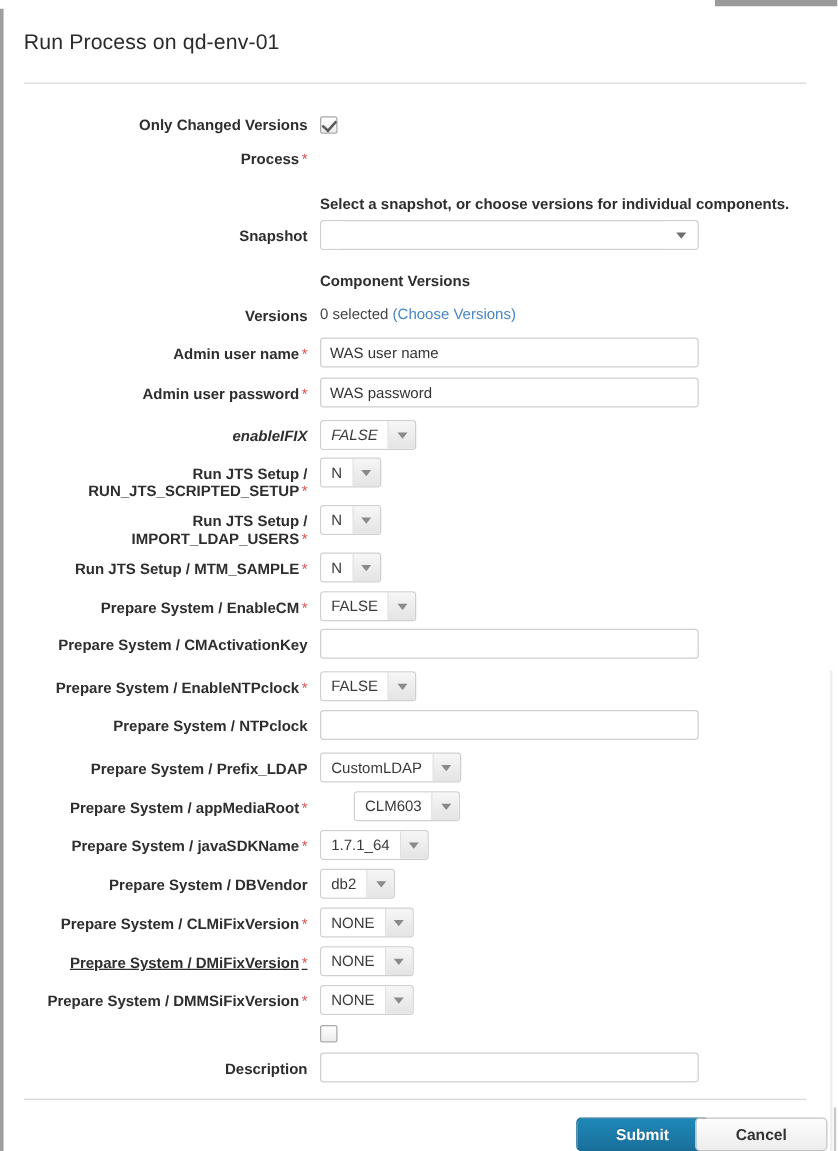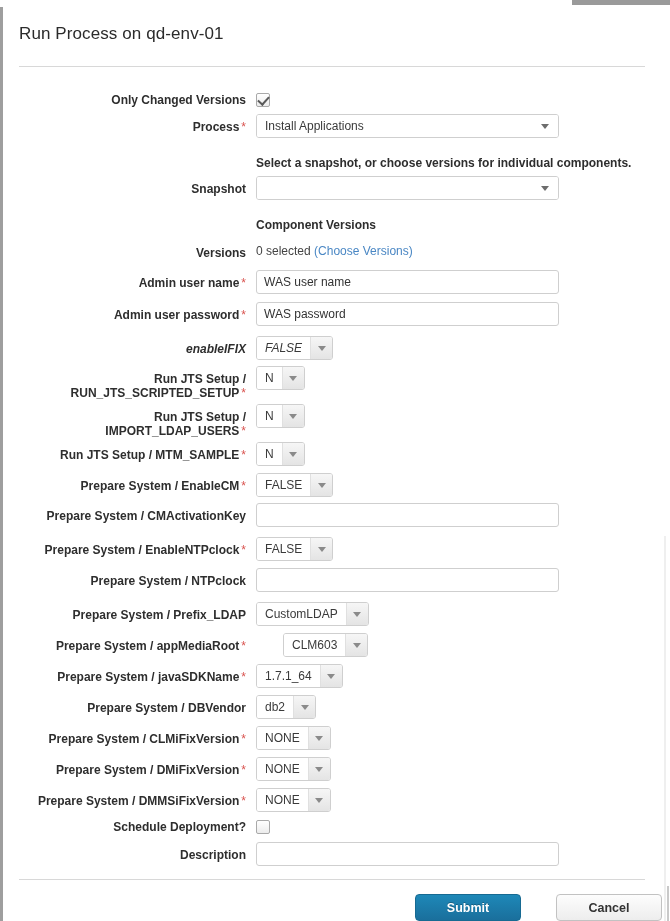--- a/index.html
+++ b/index.html
@@ -241,21 +241,21 @@
     position: absolute;
     height: 27px;
     border-radius: 4px;
     font-family: "Liberation Sans", sans-serif;
     font-size: 12.5px;
     font-weight: bold;
     cursor: pointer;
     outline: none;
   }
   #btn-submit {
-    left: 412px;
+    left: 458px;
     width: 106px;
     color: #ffffff;
     border: 1px solid #176a92;
     background: linear-gradient(#1e88b8, #1a6f9c);
     text-shadow: 0 -1px 0 rgba(0,0,0,.25);
     text-align: center;
   }
   #btn-cancel {
     left: 553px;
     width: 106px;
@@ -287,24 +287,20 @@
 
   <div id="form">
       <div class="row" style="position: absolute; top: 8px; height: 26px; left: 0px;">
         <div class="lbl" style="top: 1px;">Only Changed Versions</div>
         <div class="fld" style="top: 0px;">
           <span class="cb checked" style="margin-top: 1px;"></span>
         </div>
       </div>
       <div class="row" style="position: absolute; top: 30px; height: 34px; left: 0px;">
         <div class="lbl" style="top: 6px;">Process<span class="req">*</span></div>
-        <div class="fld" style="top: 0px;"><div class="sel flat">
-            <span class="val">Install Applications</span>
-            <span class="arrow"></span>
-          </div></div>
       </div>
       <div class="row" style="position: absolute; top: 68px; height: 24px; left: 0px;">
         <div class="fld" style="top: 0px;">
           <div class="static-note" style="padding-top: 4px;">Select a snapshot, or choose versions for individual components.</div>
         </div>
       </div>
       <div class="row" style="position: absolute; top: 92px; height: 34px; left: 0px;">
         <div class="lbl" style="top: 6px;">Snapshot</div>
         <div class="fld" style="top: 0px;"><div class="sel flat">
             <span class="val"></span>
@@ -409,35 +405,34 @@
           </div></div>
       </div>
       <div class="row" style="position: absolute; top: 642px; height: 30px; left: 0px; padding-left: 16px;">
         <div class="lbl" style="top: 6px;">Prepare System / CLMiFixVersion<span class="req">*</span></div>
         <div class="fld" style="top: 0px;"><div class="sel">
             <span class="val">NONE</span>
             <span class="arrow"></span>
           </div></div>
       </div>
       <div class="row" style="position: absolute; top: 673px; height: 30px; left: 0px;">
-        <div class="lbl" style="top: 6px;">Prepare System / DMiFixVersion<span class="req">*</span></div>
+        <div class="lbl" style="top: 6px; text-decoration: underline;">Prepare System / DMiFixVersion<span class="req">*</span></div>
         <div class="fld" style="top: 0px;"><div class="sel">
             <span class="val">NONE</span>
             <span class="arrow"></span>
           </div></div>
       </div>
       <div class="row" style="position: absolute; top: 704px; height: 30px; left: 0px;">
         <div class="lbl" style="top: 6px;">Prepare System / DMMSiFixVersion<span class="req">*</span></div>
         <div class="fld" style="top: 0px;"><div class="sel">
             <span class="val">NONE</span>
             <span class="arrow"></span>
           </div></div>
       </div>
       <div class="row" style="position: absolute; top: 735px; height: 24px; left: 0px;">
-        <div class="lbl" style="top: 1px;">Schedule Deployment?</div>
         <div class="fld" style="top: 0px;">
           <span class="cb" style="margin-top: 1px;"></span>
         </div>
       </div>
       <div class="row" style="position: absolute; top: 758px; height: 32px; left: 0px;">
         <div class="lbl" style="top: 6px;">Description</div>
         <div class="fld" style="top: 0px;"><input type="text" class="txt wide" style=""></div>
       </div>
     </div>
 

